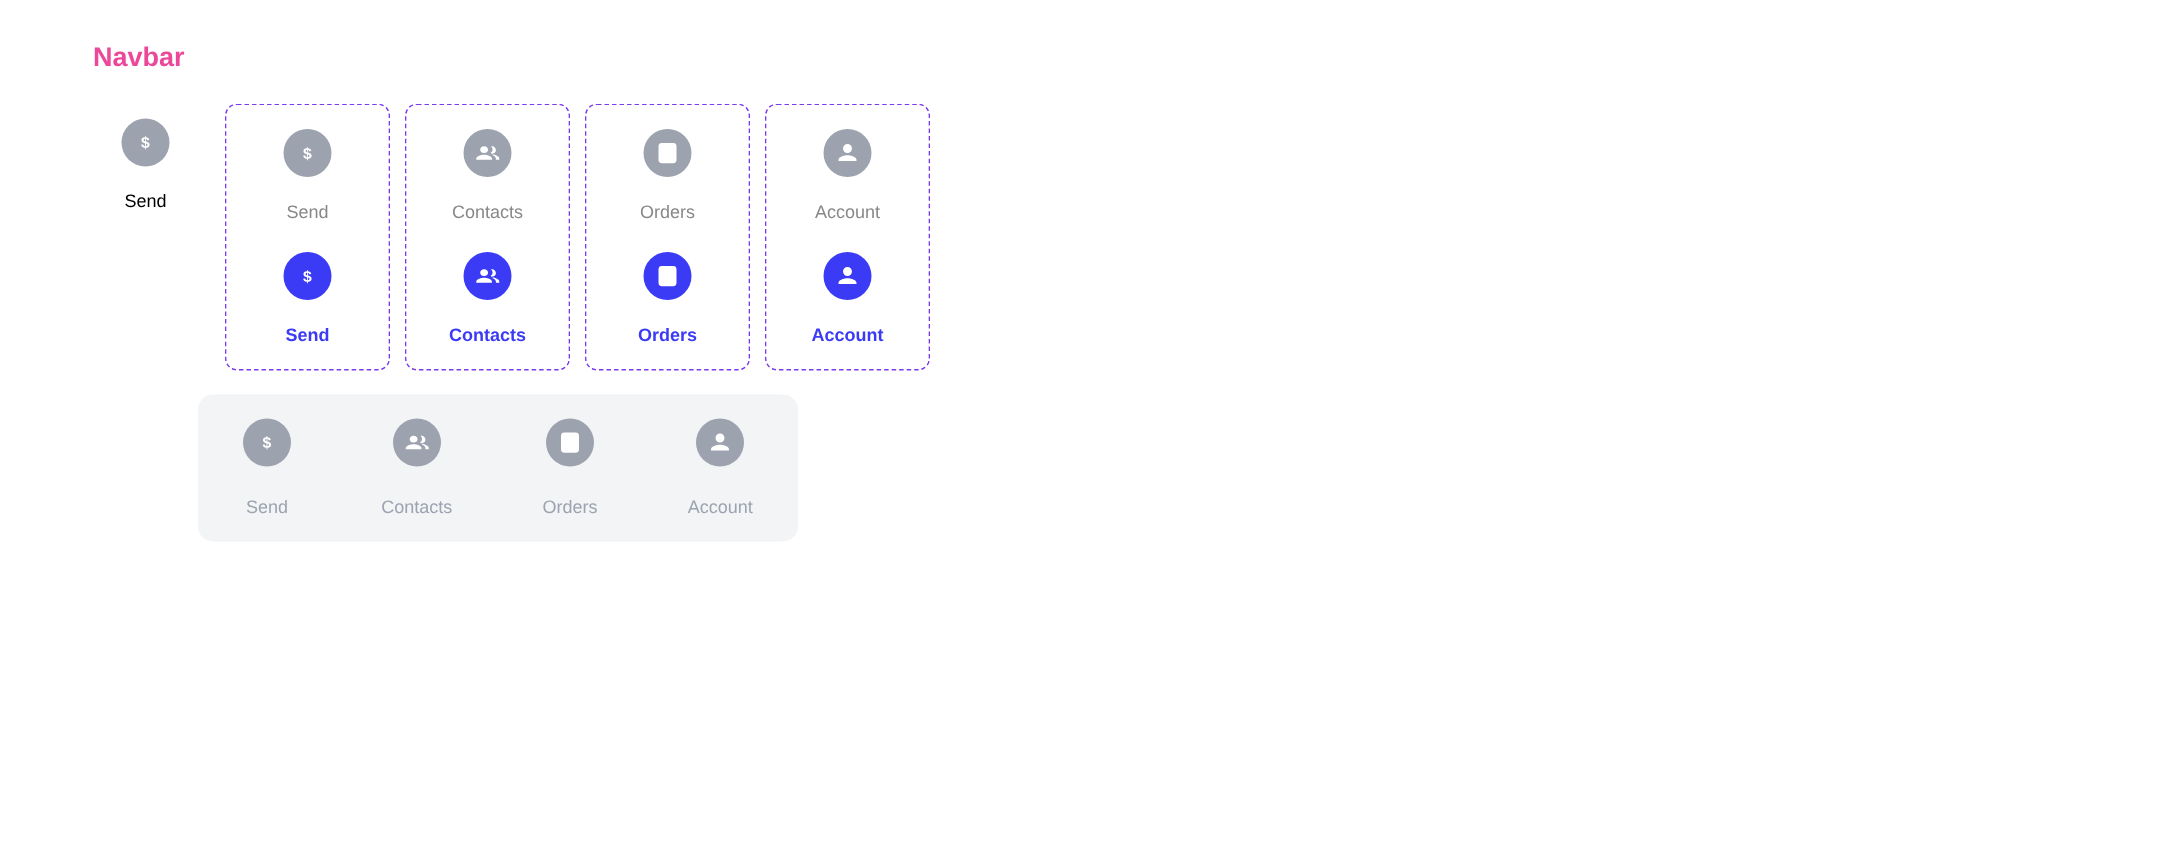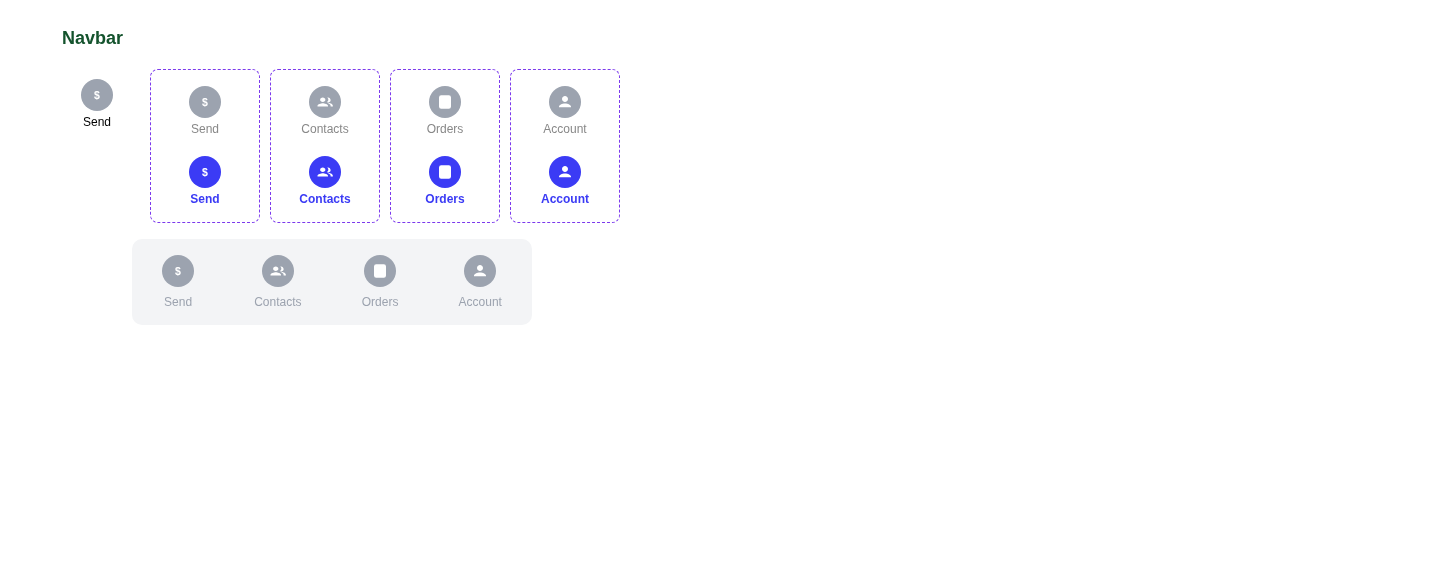--- a/index.html
+++ b/index.html
@@ -6,21 +6,21 @@
     body {
       background: #ffffff;
       font-family: -apple-system, BlinkMacSystemFont, 'Segoe UI', sans-serif;
       width: 1440px;
       min-height: 576px;
     }
 
     .page-title {
       font-size: 18px;
       font-weight: 700;
-      color: #14532d;
+      color: #ec4899;
       padding: 28px 0 20px 62px;
     }
 
     .main-content {
       padding-left: 62px;
     }
 
     
     .comparison-row {
       display: flex;
@@ -60,21 +60,21 @@
       display: flex;
       flex-direction: column;
       align-items: center;
       padding: 6px 14px;
       cursor: pointer;
       border-radius: 6px;
     }
 
     .nav-item-label {
       font-size: 12px;
-      margin-top: 4px;
+      margin-top: 16px;
     }
 
     .nav-item.inactive .nav-item-label {
       color: #888;
     }
 
     .nav-item.active .nav-item-label {
       color: #3b3bf5;
       font-weight: 600;
     }

